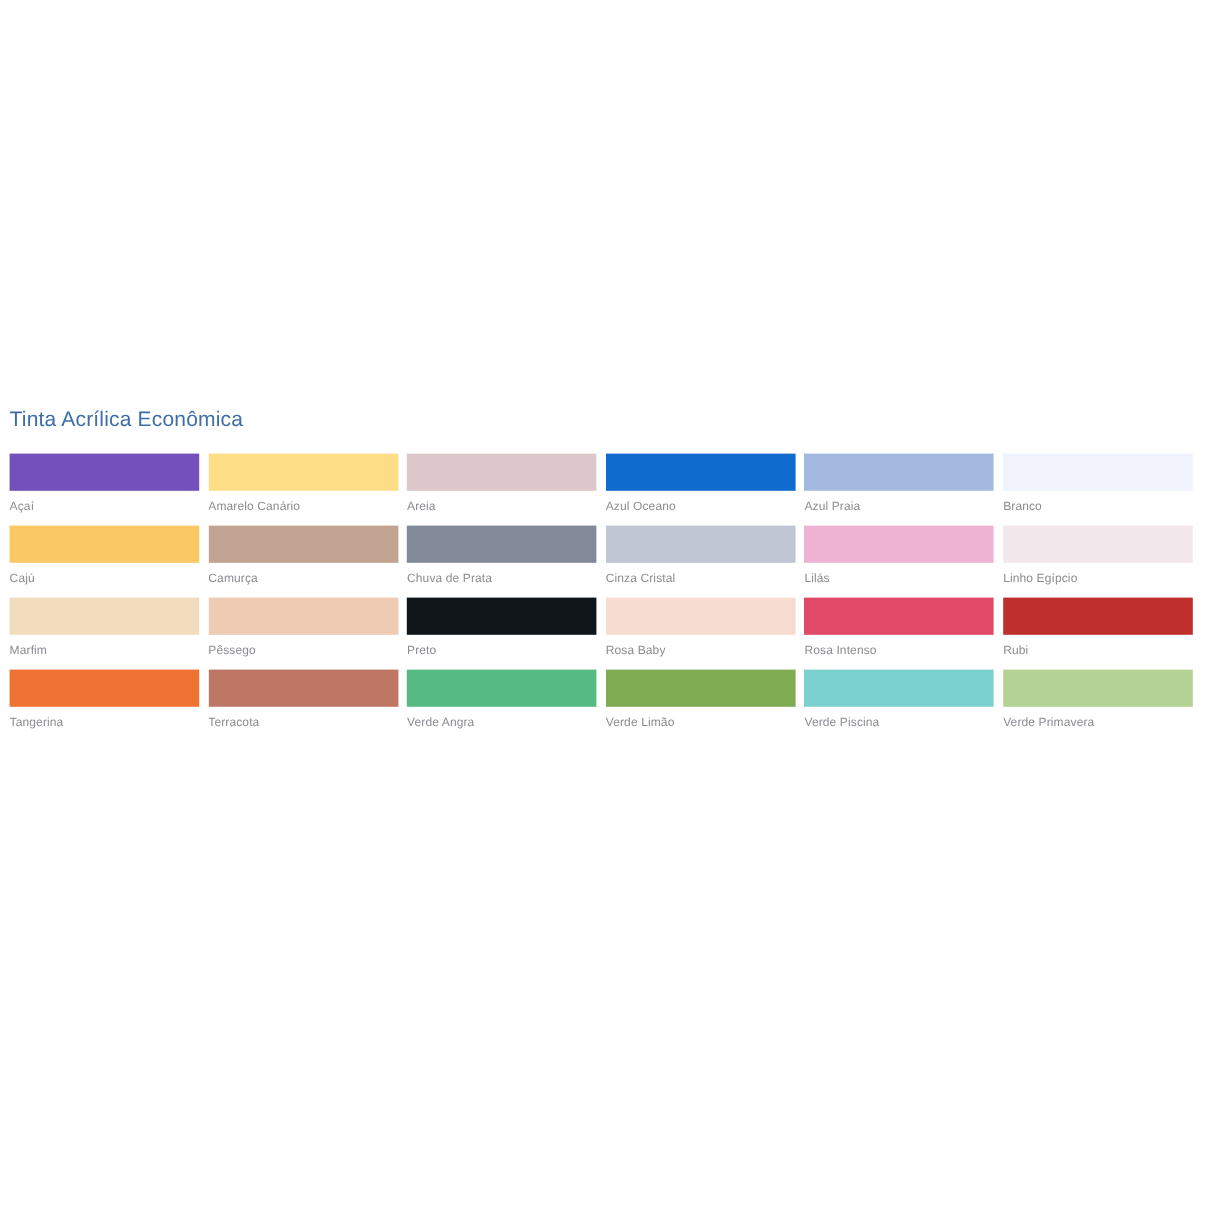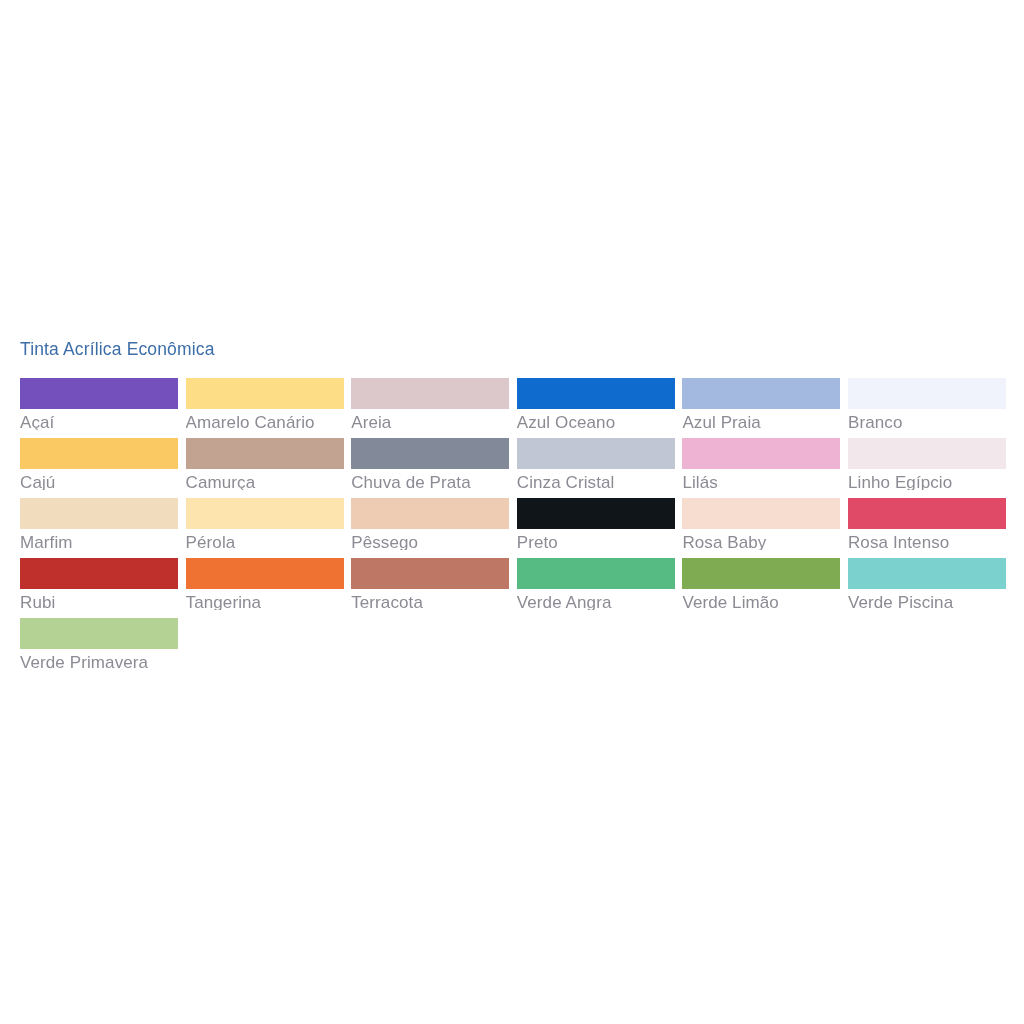--- a/index.html
+++ b/index.html
@@ -11,21 +11,21 @@
   body {
     width: 1024px;
     height: 1024px;
     font-family: "Liberation Sans", sans-serif;
     -webkit-font-smoothing: antialiased;
     overflow: hidden;
     position: relative;
   }
   #palette-panel {
     position: absolute;
-    left: 20px;
+    left: 8px;
     top: 338px;
     width: 986px;
   }
   #palette-title {
     font-size: 17.5px;
     font-weight: 400;
     color: #3d6ea8;
     letter-spacing: 0.15px;
     line-height: 22px;
     margin: 0 0 18px 0;
@@ -40,21 +40,21 @@
   .swatch-cell {
     width: 158px;
   }
   .swatch-chip {
     width: 158px;
     height: 31px;
     display: block;
   }
   .swatch-label {
     display: block;
-    font-size: 17px;
+    font-size: 10px;
     line-height: 14px;
     color: #8b8b94;
     padding-top: 7px;
     letter-spacing: 0.1px;
     white-space: nowrap;
     overflow: hidden;
   }
 </style>
 </head>
 <body style="background: rgb(255, 255, 255);">
@@ -108,24 +108,20 @@
       </div>
       <div class="swatch-cell">
         <span class="swatch-chip" style="background: rgb(242, 232, 236);"></span>
         <span class="swatch-label">Linho Egípcio</span>
       </div>
       <div class="swatch-cell">
         <span class="swatch-chip" style="background: rgb(241, 220, 189);"></span>
         <span class="swatch-label">Marfim</span>
       </div>
       <div class="swatch-cell">
-        <span class="swatch-chip" style="background: rgb(253, 227, 174);"></span>
-        <span class="swatch-label">Pérola</span>
-      </div>
-      <div class="swatch-cell">
         <span class="swatch-chip" style="background: rgb(238, 203, 179);"></span>
         <span class="swatch-label">Pêssego</span>
       </div>
       <div class="swatch-cell">
         <span class="swatch-chip" style="background: rgb(15, 21, 25);"></span>
         <span class="swatch-label">Preto</span>
       </div>
       <div class="swatch-cell">
         <span class="swatch-chip" style="background: rgb(247, 221, 207);"></span>
         <span class="swatch-label">Rosa Baby</span>

